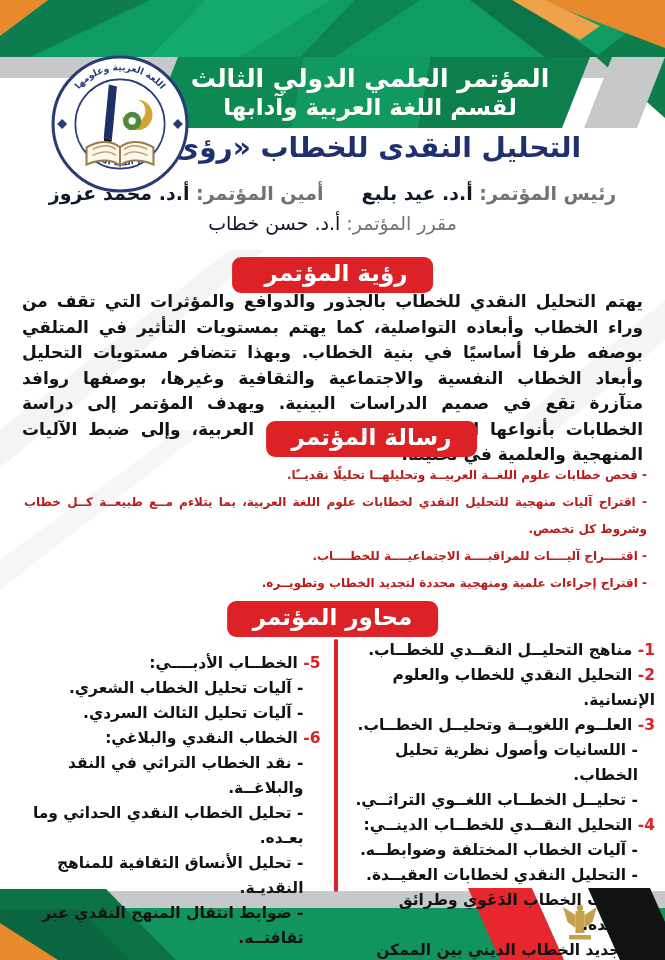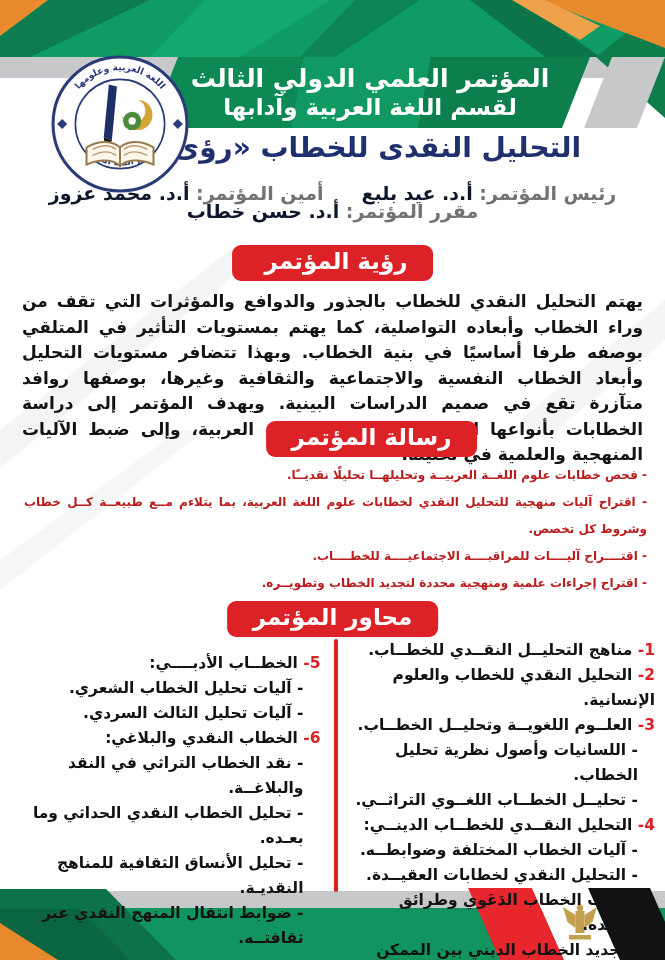--- a/index.html
+++ b/index.html
@@ -14,54 +14,54 @@
   
   .decor-top{left:0;top:0;z-index:1;}
   .decor-bottom{left:0;top:875px;z-index:1;}
   .watermark{left:0;top:0;z-index:0;}
 
   
   .banner{
     left:150px;top:57px;width:440px;height:71px;z-index:3;
     background:linear-gradient(100deg,#0d8a54 0 34%,#109a62 34% 62%,#0c7f4d 62%);
     clip-path:polygon(28px 0,440px 0,412px 71px,0 71px);
-    display:flex;flex-direction:column;justify-content:center;
+    display:flex;flex-direction:column;align-items:center;justify-content:center;
     color:#ffffff;font-weight:bold;text-align:center;line-height:1.18;
   }
   .banner .l1{font-size:25px;}
   .banner .l2{font-size:23px;}
 
   
   .logo{left:50px;top:54px;width:140px;height:140px;z-index:4;}
 
   
   .main-title{
     left:0;top:131px;width:100%;text-align:center;z-index:3;
     color:#20306e;font-size:28px;font-weight:bold;
   }
   .officials-row1{
     left:0;top:182px;width:100%;z-index:3;
     display:flex;justify-content:center;gap:38px;
     font-size:19px;font-weight:bold;white-space:nowrap;
   }
   .officials-row2{
-    left:0;top:200px;width:100%;z-index:3;text-align:center;
-    font-size:19px;font-weight:bold;
+    left:0;top:212px;width:100%;z-index:3;text-align:center;
+    font-size:19px;font-weight:normal;
   }
   .role{color:#737373;}
   .pname{color:#0f172a;}
 
   
   .badge{
     left:50%;transform:translateX(-50%);z-index:3;
     background:#dc2127;color:#ffffff;
     font-size:23px;font-weight:bold;
     padding:3px 26px 7px 26px;border-radius:9px;white-space:nowrap;
   }
-  .badge.b1{top:245px;padding-left:33px;}
+  .badge.b1{top:257px;padding-left:33px;}
   .badge.b2{top:421px;margin-left:39px;}
   .badge.b3{top:601px;}
 
   
   .vision-text{
     right:22px;left:22px;top:289px;z-index:2;
     color:#131313;font-size:17px;font-weight:bold;line-height:25.5px;
     text-align:justify;
   }
   .mission-list{

